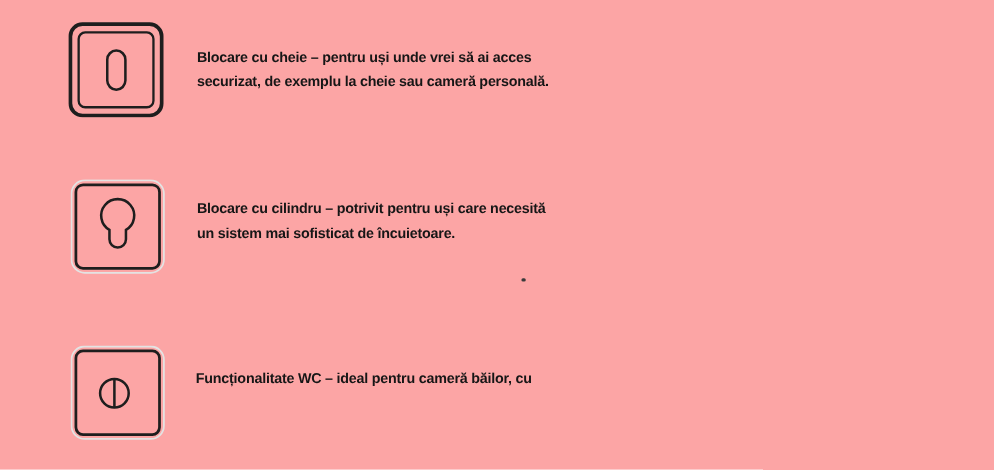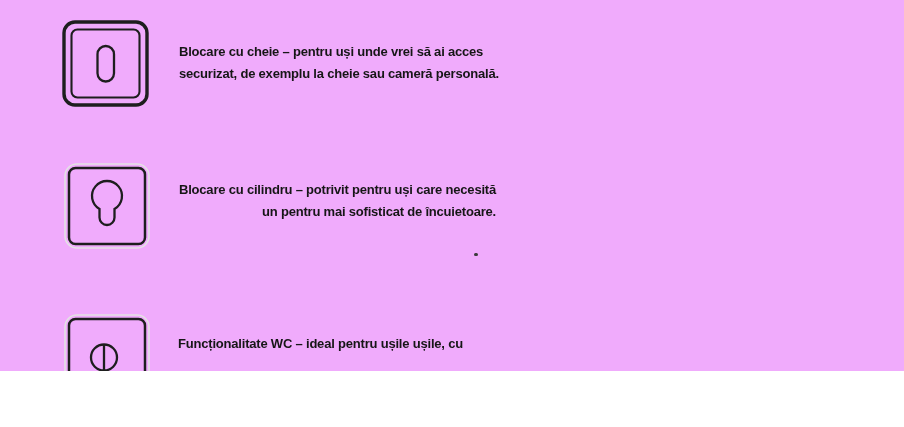--- a/index.html
+++ b/index.html
@@ -3,22 +3,22 @@
 <meta charset="utf-8">
 <style>
   html, body {
     margin: 0;
     padding: 0;
     background: #ffffff;
   }
   .canvas {
     position: relative;
     width: 904px;
-    height: 371px;
-    background: #f0abfc;
+    height: 427px;
+    background: #fca5a5;
     overflow: hidden;
     font-family: "Liberation Sans", sans-serif;
   }
   .icon-box {
     position: absolute;
     display: block;
   }
   .icon-box svg {
     display: block;
   }
@@ -29,21 +29,21 @@
     line-height: 22px;
     font-weight: bold;
     letter-spacing: -0.2px;
     color: #161616;
     white-space: nowrap;
   }
   .icon1 { left: 62px; top: 20px; }
   .icon2 { left: 64px; top: 163px; }
   .icon3 { left: 64px; top: 314px; }
   .desc1 { left: 179px; top: 41px; }
-  .desc2 { left: 179px; top: 179px; text-align: right; }
+  .desc2 { left: 179px; top: 179px; }
   .desc3 { left: 178px; top: 333px; }
   .stray-dot {
     position: absolute;
     left: 474px;
     top: 253px;
     width: 4px;
     height: 3px;
     background: #3a3a3a;
     border-radius: 1.5px;
   }
@@ -67,30 +67,30 @@
 
   <div class="icon-box icon2">
     <svg width="86" height="86" viewBox="0 0 86 86" xmlns="http://www.w3.org/2000/svg">
       <rect x="1" y="1" width="84" height="84" rx="12" fill="none" stroke="#e3e3e3" stroke-width="1.6"></rect>
       <rect x="5" y="5" width="76" height="76" rx="6.5" fill="none" stroke="#1e1e1e" stroke-width="2.5"></rect>
       <path d="M 35.5 46 A 15 15 0 1 1 50.5 46 L 50.5 54.5 A 7.5 7.5 0 0 1 35.5 54.5 Z" fill="none" stroke="#1e1e1e" stroke-width="2.3"></path>
     </svg>
   </div>
   <p class="desc desc2">
     <span>Blocare cu cilindru – potrivit pentru uși care necesită</span><br>
-    <span>un pentru mai sofisticat de încuietoare.</span>
+    <span>un sistem mai sofisticat de încuietoare.</span>
   </p>
 
   <div class="stray-dot"></div>
 
   <div class="icon-box icon3">
     <svg width="86" height="86" viewBox="0 0 86 86" xmlns="http://www.w3.org/2000/svg">
       <rect x="1" y="1" width="84" height="84" rx="12" fill="none" stroke="#e3e3e3" stroke-width="1.6"></rect>
       <rect x="5" y="5" width="76" height="76" rx="6.5" fill="none" stroke="#1e1e1e" stroke-width="2.5"></rect>
       <circle cx="40" cy="43.5" r="13" fill="none" stroke="#1e1e1e" stroke-width="2.3"></circle>
       <line x1="40" y1="30.5" x2="40" y2="56.5" stroke="#1e1e1e" stroke-width="2.3"></line>
     </svg>
   </div>
   <p class="desc desc3">
-    <span>Funcționalitate WC – ideal pentru ușile ușile, cu</span><br>
+    <span>Funcționalitate WC – ideal pentru cameră băilor, cu</span><br>
   </p>
 
 </div>
 
 </body></html>

